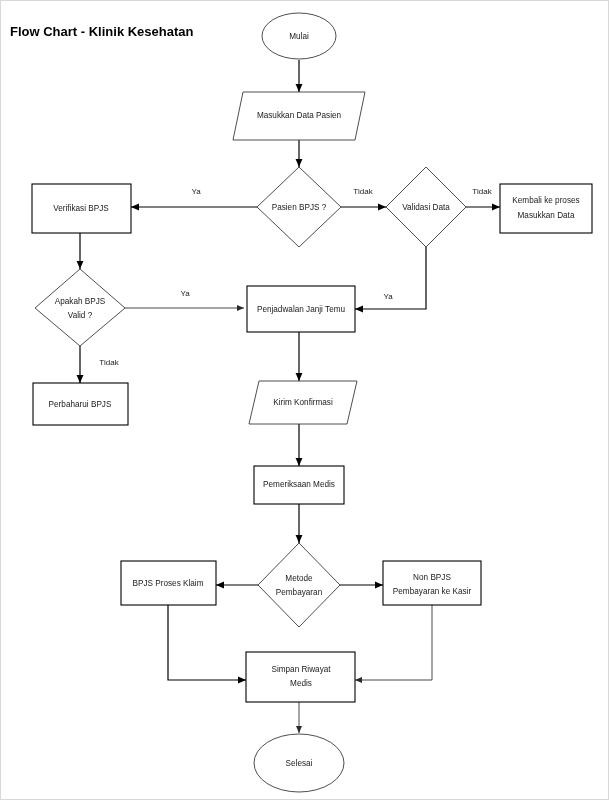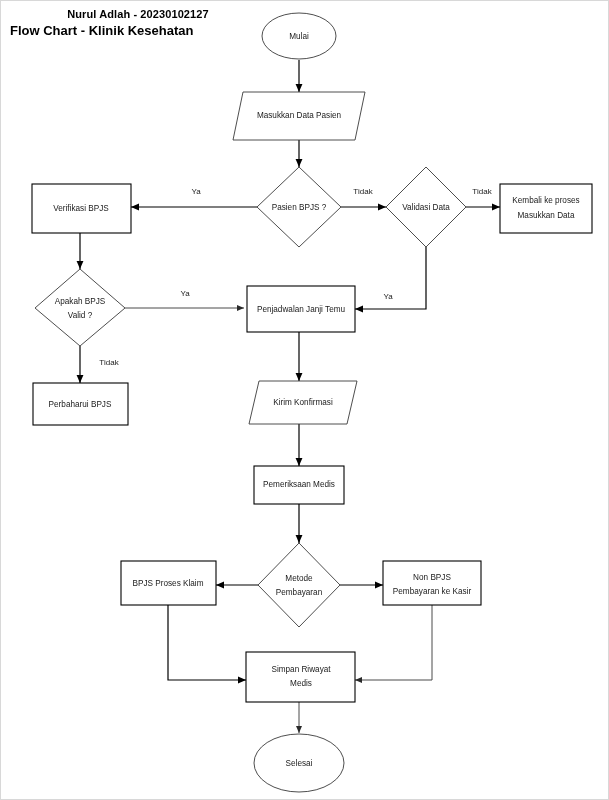--- a/index.html
+++ b/index.html
@@ -35,21 +35,21 @@
     color: #000000;
     text-align: center;
     letter-spacing: 0.1px;
     white-space: nowrap;
   }
   #title-block .line2 {
     font-size: 13px;
     font-weight: bold;
     color: #000000;
     text-align: left;
-    margin-top: 3px;
+    margin-top: 16px;
     padding-left: 2px;
     white-space: nowrap;
   }
   svg#flow {
     position: absolute;
     left: 0;
     top: 0;
     width: 609px;
     height: 800px;
   }
@@ -87,21 +87,20 @@
     stroke-width: 1.0;
     fill: none;
   }
 </style>
 </head>
 <body>
 
 <div id="page-frame"></div>
 
 <div id="title-block">
-  <div class="line1">Nurul Adlah - 20230102127</div>
   <div class="line2">Flow Chart - Klinik Kesehatan</div>
 </div>
 
 <svg id="flow" viewBox="0 0 609 800">
   <defs>
     <marker id="arrow" markerWidth="8" markerHeight="8" refX="7" refY="3" orient="auto" markerUnits="strokeWidth">
       <path d="M0,0 L7,3 L0,6 z" fill="#000000"></path>
     </marker>
     <marker id="arrowthin" markerWidth="8" markerHeight="8" refX="7" refY="3" orient="auto" markerUnits="strokeWidth">
       <path d="M0,0 L7,3 L0,6 z" fill="#2a2a2a"></path>

